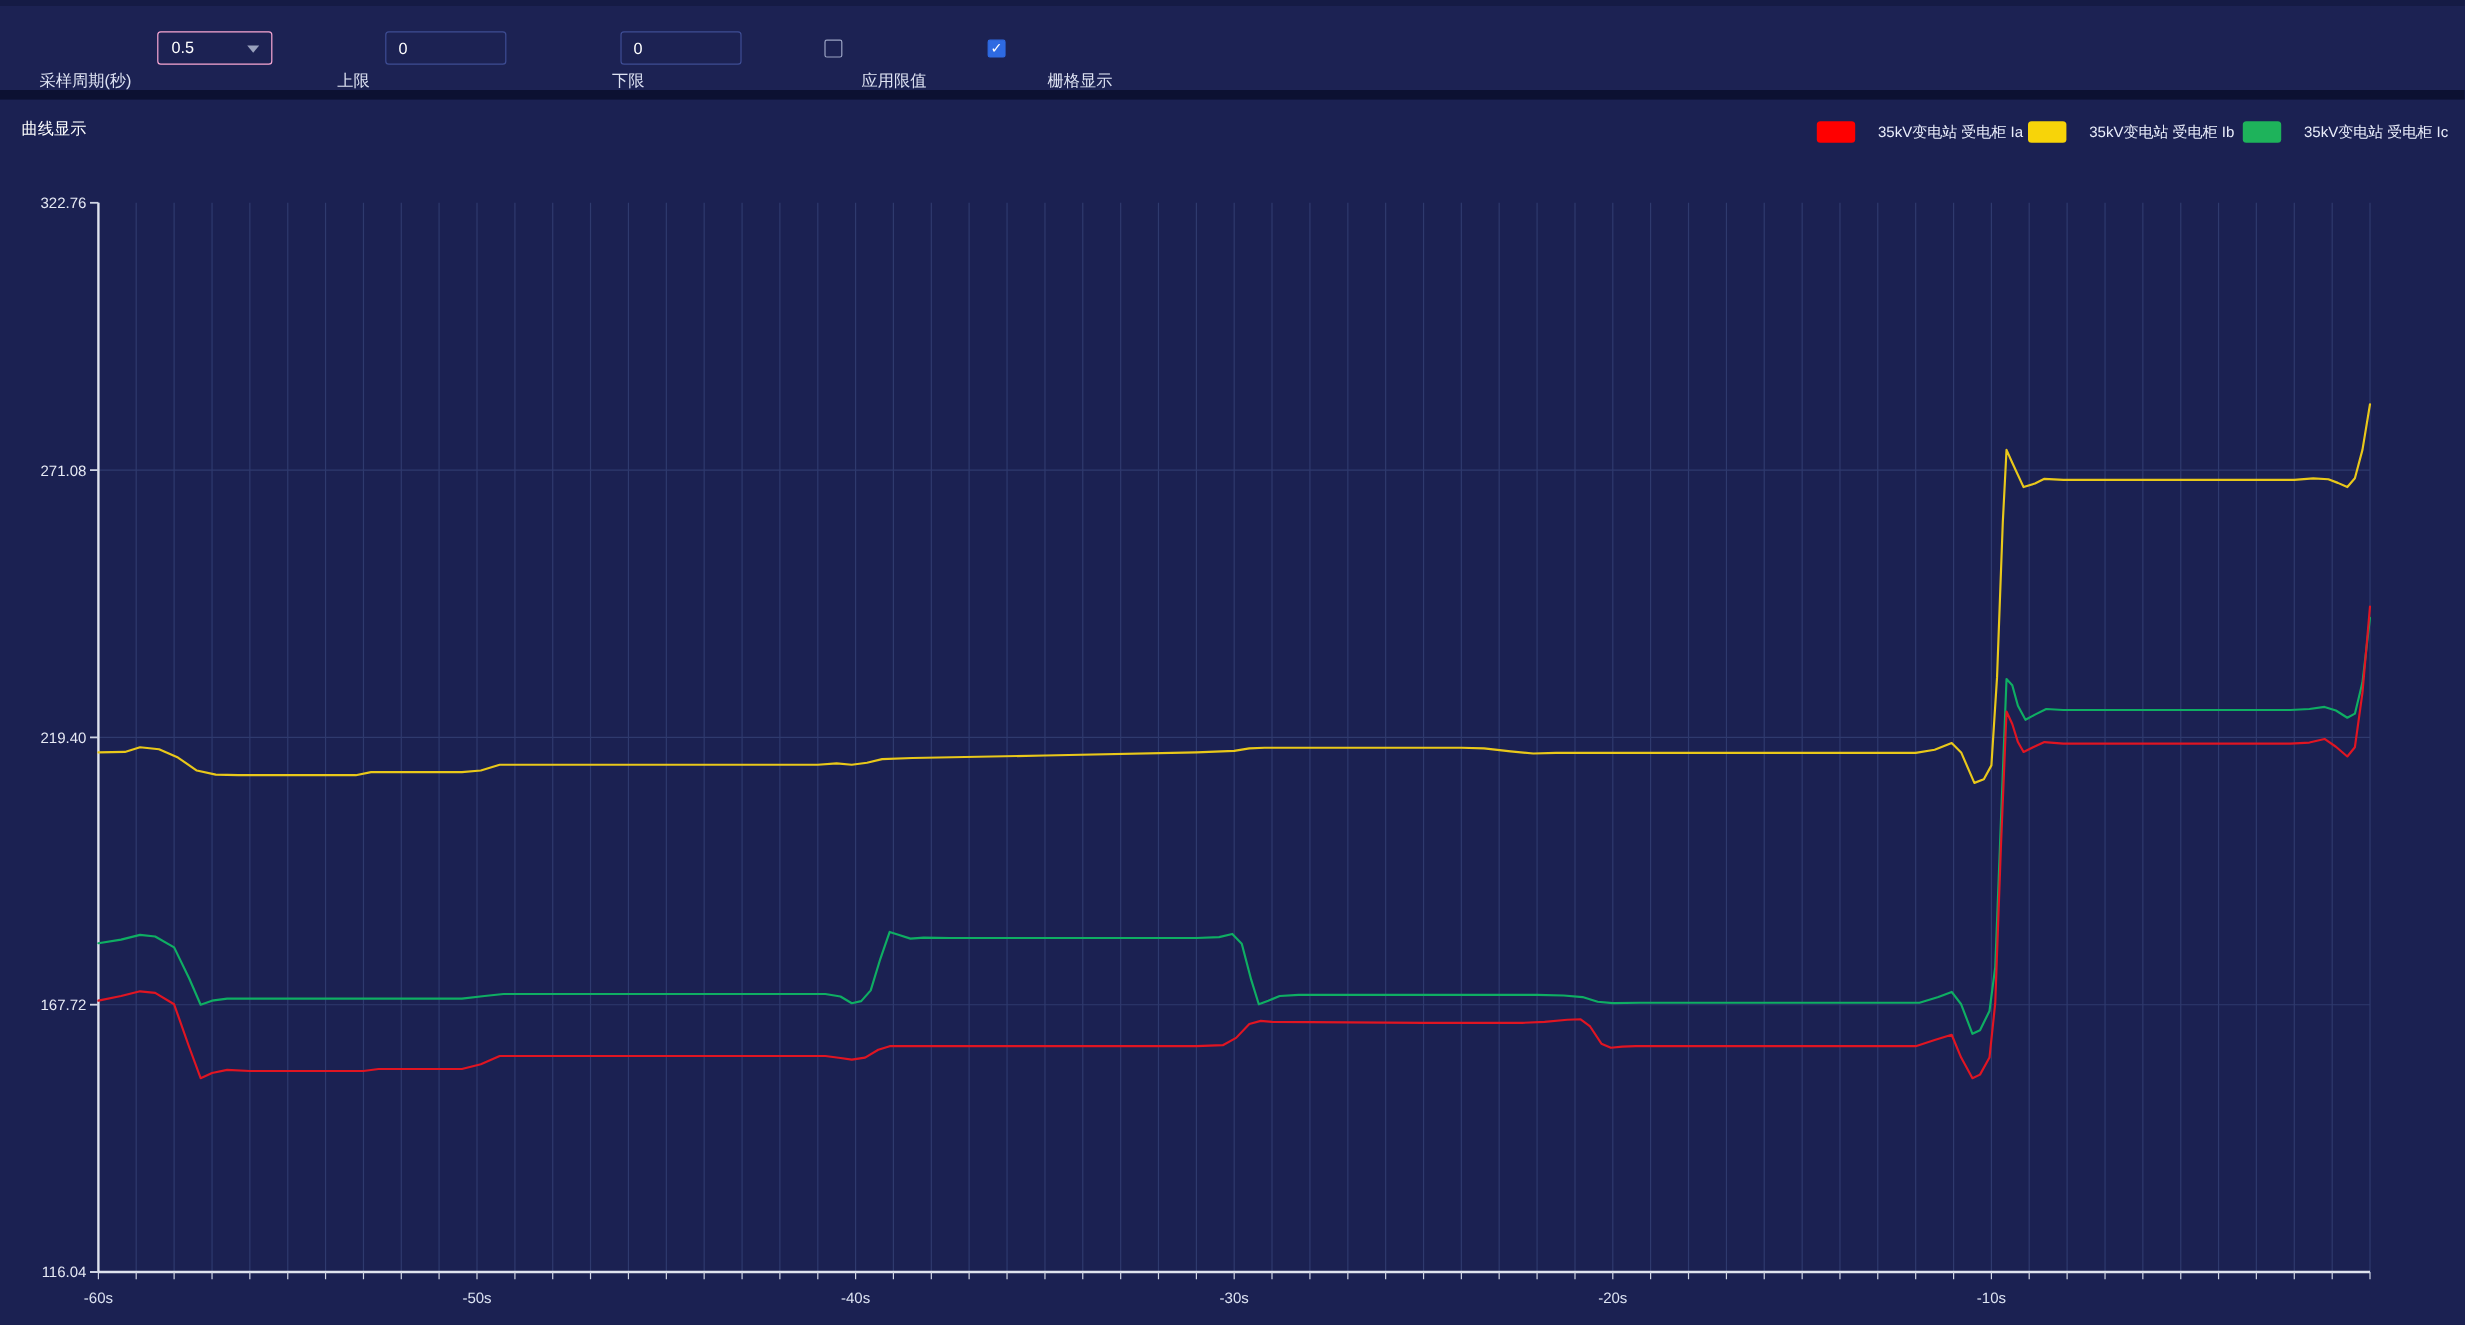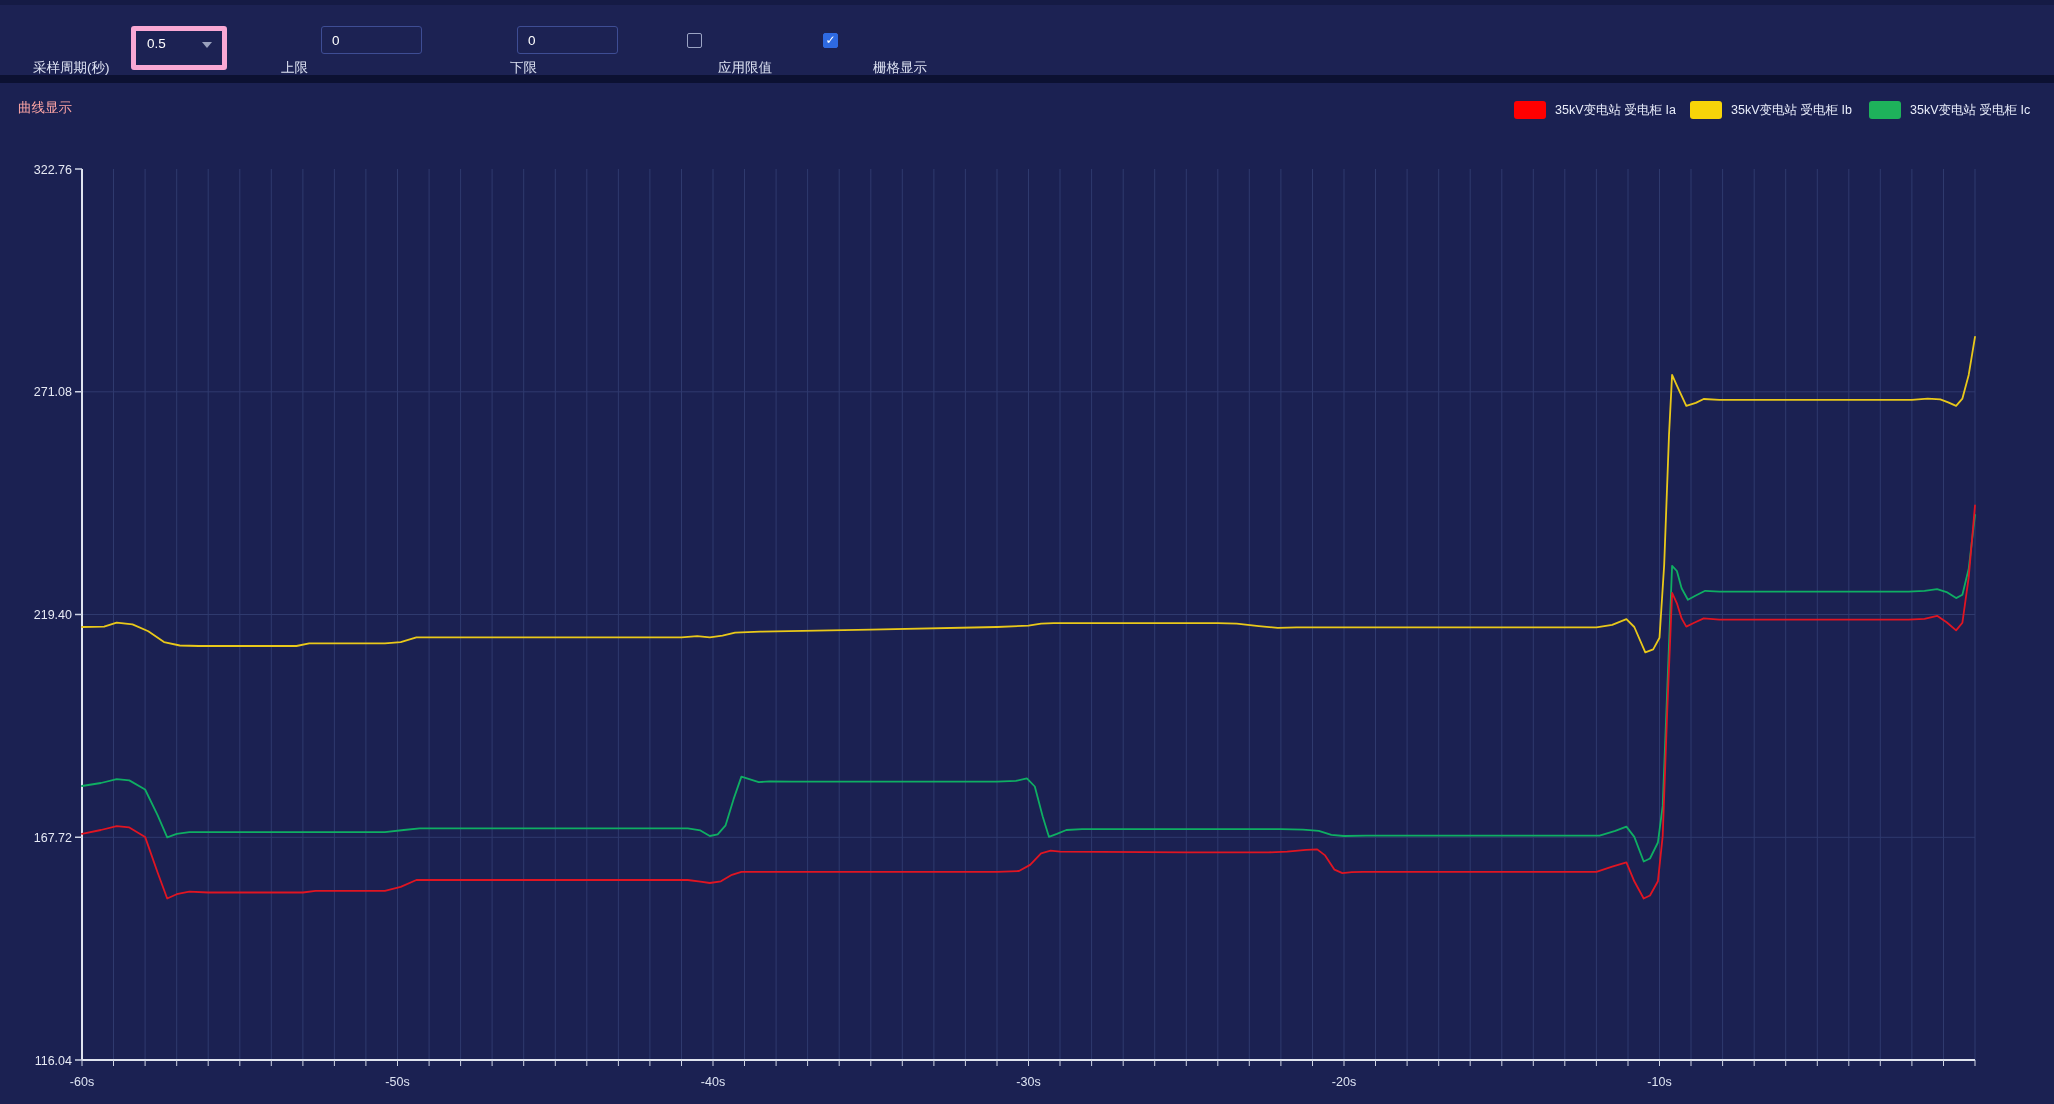--- a/index.html
+++ b/index.html
@@ -7,22 +7,22 @@
     width:2054px;height:1104px;position:relative;overflow:hidden;
     background:#1b2152;
     font-family:"Liberation Sans","DejaVu Sans",sans-serif;
     color:#e8ebf6;
   }
   
   .toolbar{position:absolute;left:0;top:0;width:2054px;height:75px;background:#1c2253;border-top:5px solid #151b45;box-sizing:border-box;}
   .divider{position:absolute;left:0;top:75px;width:2054px;height:8px;background:#0c1132;}
   .tb-label{position:absolute;top:28px;font-size:13.5px;color:#dde2f2;white-space:nowrap;margin-top:26px;}
   .select{
-    position:absolute;left:131px;top:21px;width:96px;height:44px;
-    border:5px solid #f9a8d4;border-radius:3px;box-sizing:border-box;
+    position:absolute;left:131px;top:21px;width:96px;height:28px;
+    border:1px solid #f9a8d4;border-radius:3px;box-sizing:border-box;
     font-size:13.5px;color:#ffffff;line-height:26px;padding-left:11px;
     background:transparent;cursor:pointer;
   }
   .caret{
     position:absolute;right:10px;top:11px;width:0;height:0;
     border-left:5px solid transparent;border-right:5px solid transparent;
     border-top:6px solid #99a1bd;
   }
   .tb-input{
     position:absolute;top:21px;width:101px;height:28px;box-sizing:border-box;
@@ -33,23 +33,23 @@
   .checkbox{
     position:absolute;top:28px;width:15px;height:15px;box-sizing:border-box;
     border:1px solid #9ba4c4;border-radius:2px;cursor:pointer;
   }
   .checkbox.checked{background:#2e6ae2;border-color:#2e6ae2;}
   .checkbox.checked::after{
     content:"\2713";position:absolute;left:1.5px;top:-1px;
     color:#fff;font-size:12px;font-weight:bold;
   }
   
-  .panel-title{position:absolute;left:18px;top:99px;font-size:13.5px;color:#fca5a5;}
+  .panel-title{position:absolute;left:18px;top:99px;font-size:13.5px;color:#ffffff;}
   .legend-item{
-    position:absolute;top:100px;height:20px;display:flex;align-items:center;gap:9px;
+    position:absolute;top:100px;height:20px;display:flex;align-items:center;gap:19px;
     font-size:12.5px;color:#eaeefb;white-space:nowrap;cursor:pointer;
   }
   .swatch{width:32px;height:18px;border-radius:3px;flex:0 0 auto;}
   
   #chart{position:absolute;left:0;top:0;width:2054px;height:1104px;}
   #chart text{font-family:"Liberation Sans","DejaVu Sans",sans-serif;}
   .ytick-label{font-size:12.5px;fill:#e6e9f4;}
   .xtick-label{font-size:12.5px;fill:#dde3f2;}
 </style>
 </head>

